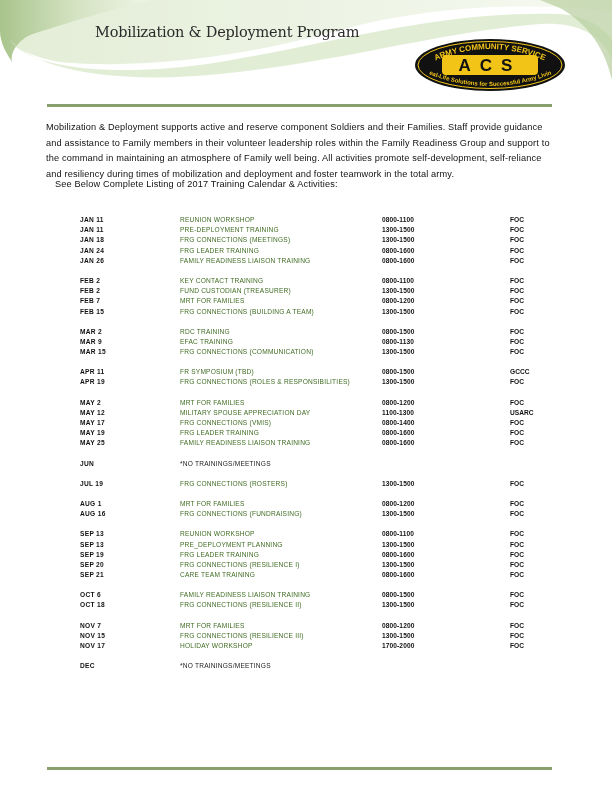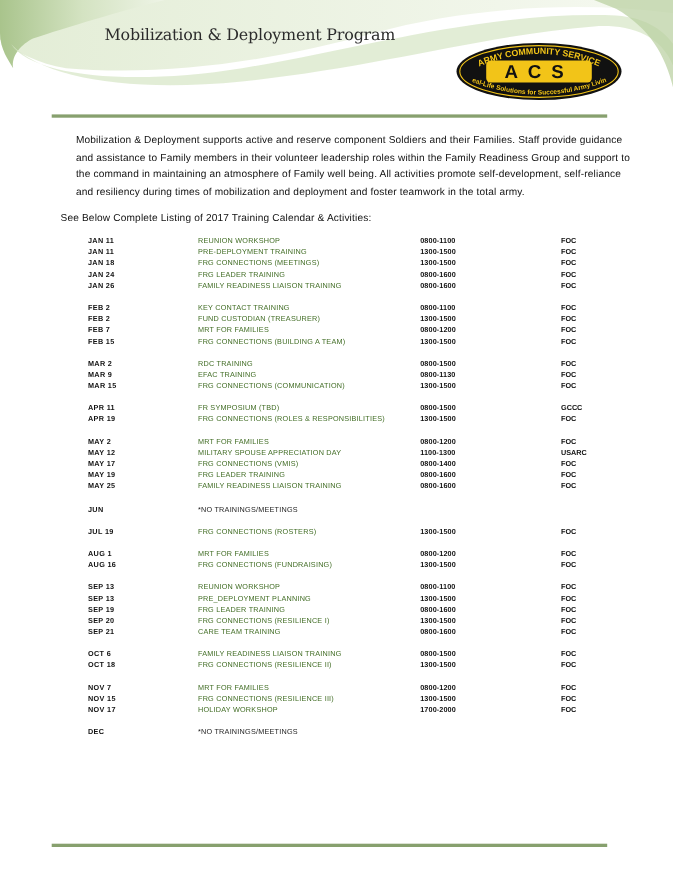--- a/index.html
+++ b/index.html
@@ -11,25 +11,25 @@
   .header-bg { position: absolute; left: 0; top: 0; width: 612px; height: 120px; }
   .title-block { position: absolute; left: 55px; top: 23px; margin-left: 40px; }
   .title-line {
     font-family: "DejaVu Serif", serif;
     font-size: 14.5px; color: #2b2b2b; line-height: 19px; letter-spacing: -0.2px;
   }
   .logo { position: absolute; left: 414px; top: 38px; width: 152px; height: 54px; }
   .rule-top { position: absolute; left: 47px; top: 104px; width: 505px; height: 3px; background: #87a06e; }
   .rule-bottom { position: absolute; left: 47px; top: 767px; width: 505px; height: 3px; background: #87a06e; }
   .intro {
-    position: absolute; left: 69px; top: 120px; width: 505px;
+    position: absolute; left: 46px; top: 120px; width: 505px;
     font-size: 9.2px; line-height: 15.5px; color: #111; letter-spacing: 0.15px;
   }
   .listing-head {
-    position: absolute; left: 55px; top: 193px;
+    position: absolute; left: 55px; top: 179px;
     font-size: 9.2px; color: #111; letter-spacing: 0.15px;
   }
   .calendar { position: absolute; left: 80px; top: 215px; width: 480px; }
   .month-group { margin-bottom: 10px; }
   .row { position: relative; height: 10.2px; font-size: 6.6px; line-height: 10.2px; }
   .c-date { position: absolute; left: 0; color: #111; font-weight: bold; letter-spacing: 0.3px; }
   .c-event { position: absolute; left: 100px; color: #3f6b22; letter-spacing: 0.2px; }
   .c-event.plain { color: #222; }
   .c-time { position: absolute; left: 302px; color: #111; font-weight: bold; letter-spacing: 0.1px; }
   .c-loc { position: absolute; left: 430px; color: #111; font-weight: bold; }

